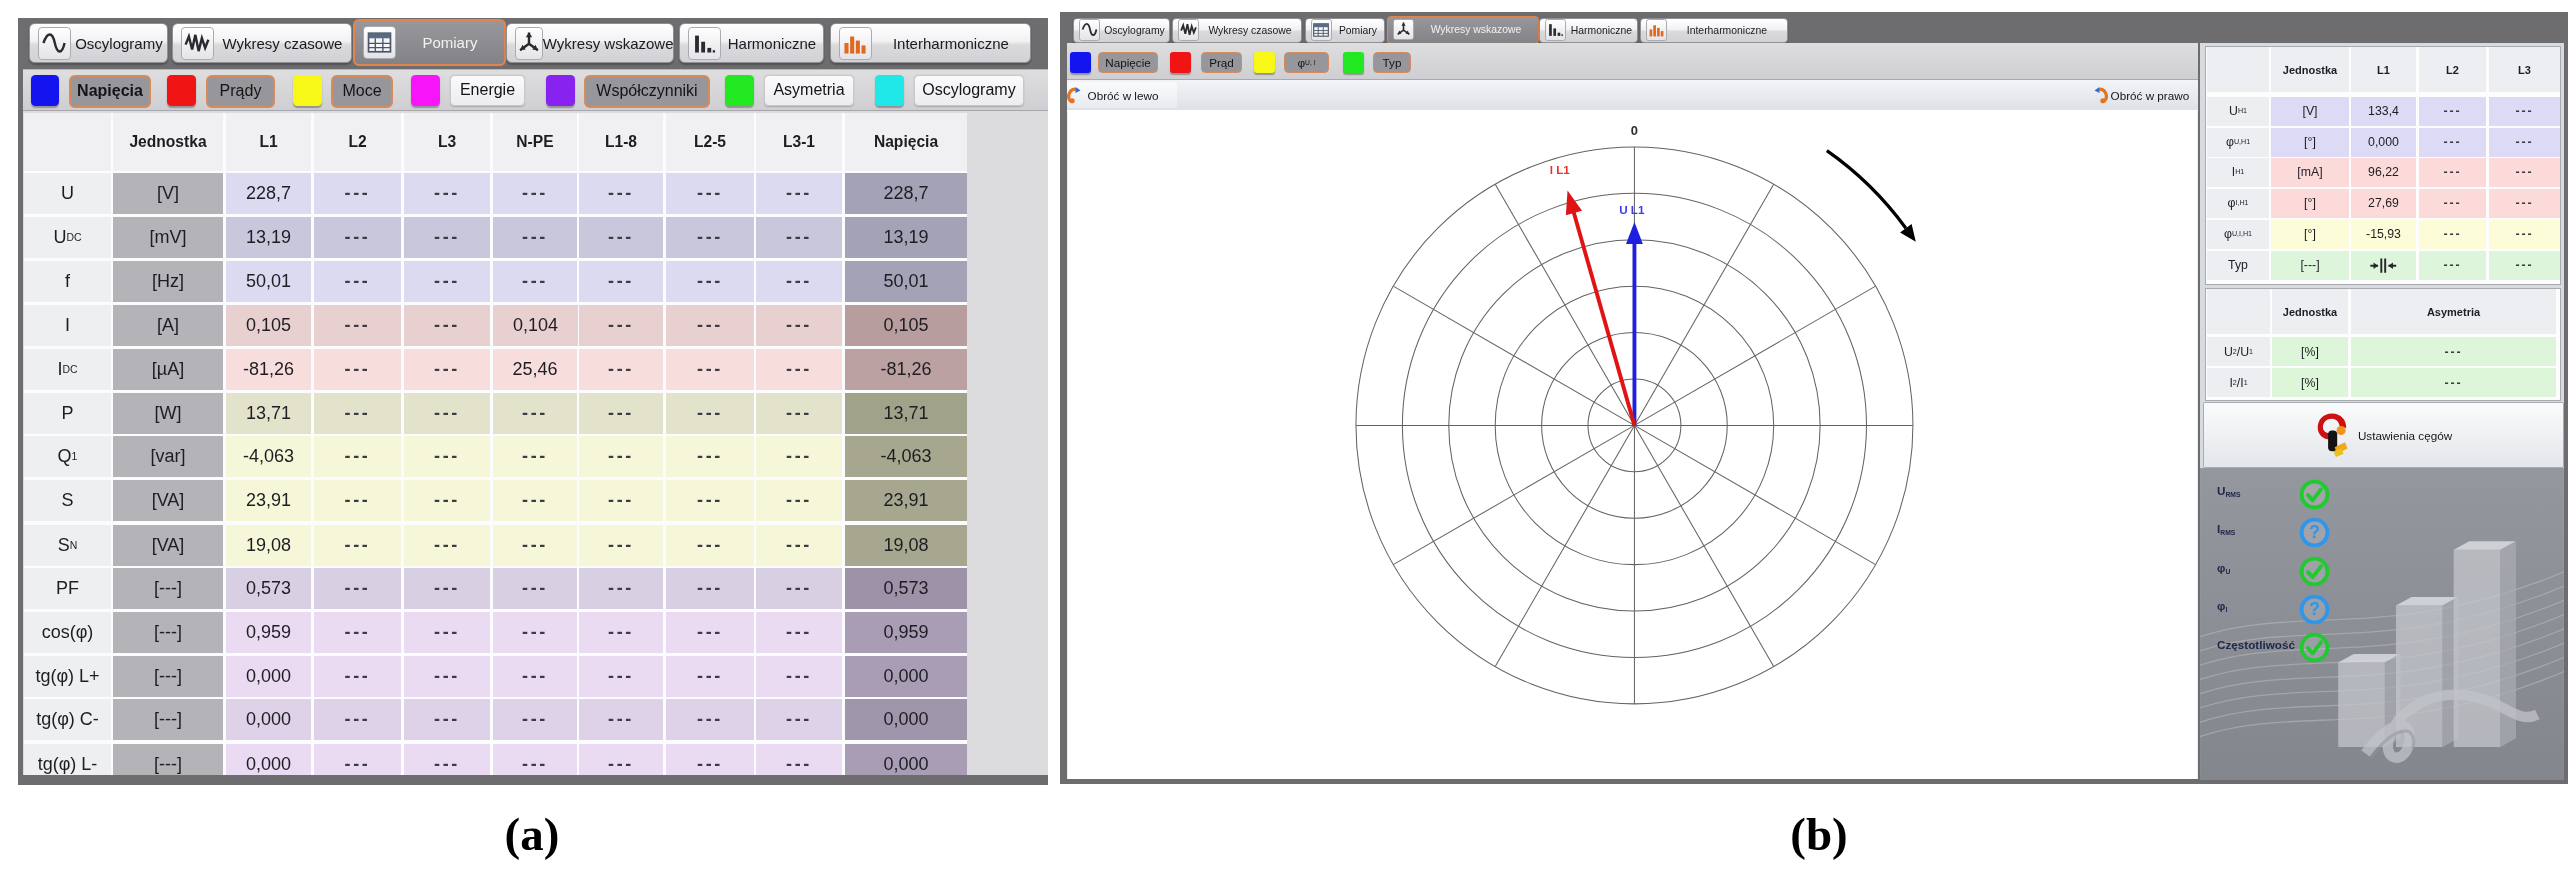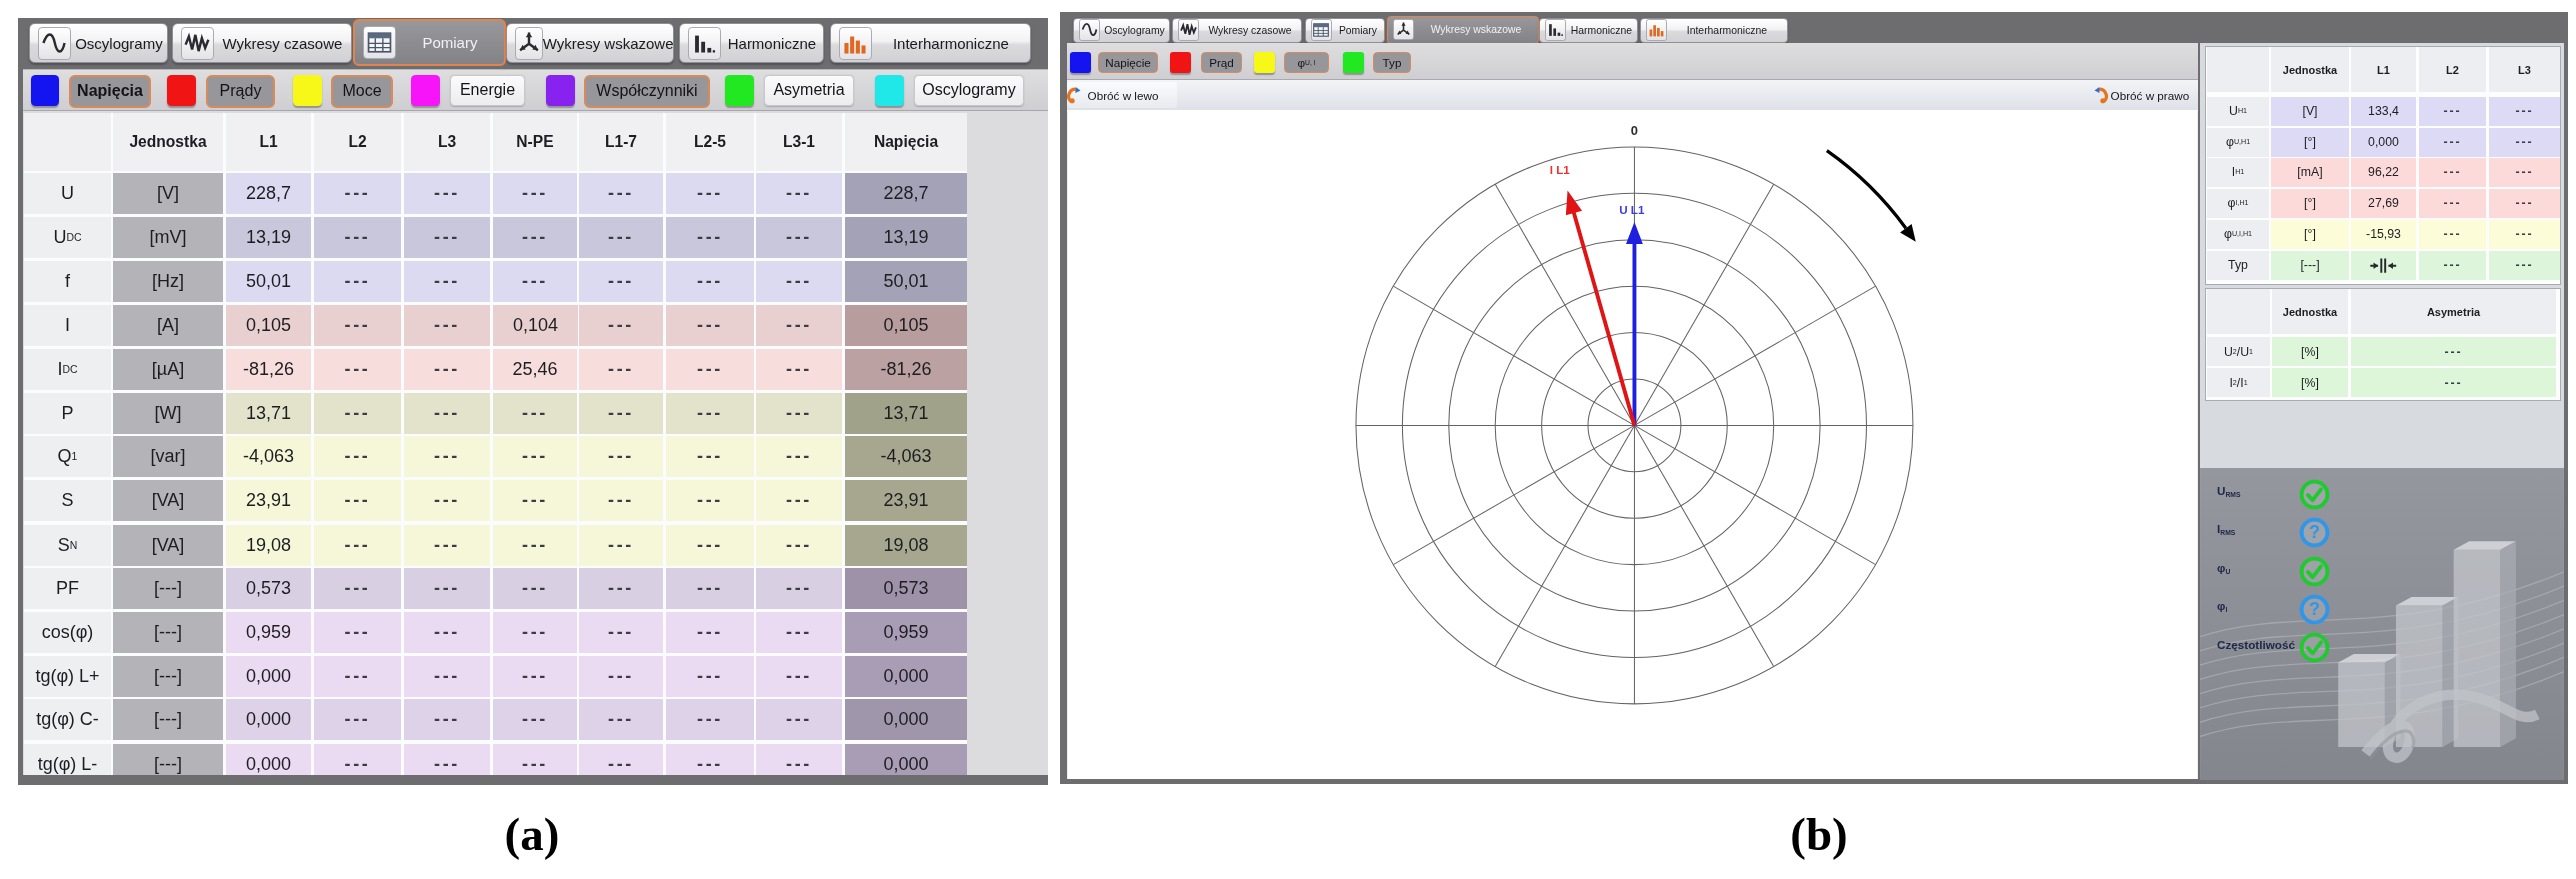--- a/index.html
+++ b/index.html
@@ -97,21 +97,21 @@
 <div class="cbtn uns" style="left:764px;top:75px;width:88px;height:28.5px;font-size:16px;">Asymetria</div>
 <div class="cbtn uns" style="left:914px;top:75px;width:108px;height:28.5px;font-size:16px;">Oscylogramy</div>
 <div class="abs" style="left:23px;top:111px;width:1025px;height:664px;background:#dcdcdf;"></div>
 <div class="abs" style="left:24px;top:113px;width:943px;height:662px;background:#fbfcfd;overflow:hidden;" id="tblA">
 <div class="cell" style="left:0px;top:0px;width:87px;height:58px;background:#f0f0f3;font-weight:bold;font-size:15.6px;"></div>
 <div class="cell" style="left:89px;top:0px;width:110px;height:58px;background:#f0f0f3;font-weight:bold;font-size:15.6px;">Jednostka</div>
 <div class="cell" style="left:202px;top:0px;width:85px;height:58px;background:#f0f0f3;font-weight:bold;font-size:15.6px;">L1</div>
 <div class="cell" style="left:290px;top:0px;width:87px;height:58px;background:#f0f0f3;font-weight:bold;font-size:15.6px;">L2</div>
 <div class="cell" style="left:380px;top:0px;width:86px;height:58px;background:#f0f0f3;font-weight:bold;font-size:15.6px;">L3</div>
 <div class="cell" style="left:469px;top:0px;width:84px;height:58px;background:#f0f0f3;font-weight:bold;font-size:15.6px;">N-PE</div>
-<div class="cell" style="left:555px;top:0px;width:84px;height:58px;background:#f0f0f3;font-weight:bold;font-size:15.6px;">L1-7</div>
+<div class="cell" style="left:555px;top:0px;width:84px;height:58px;background:#f0f0f3;font-weight:bold;font-size:15.6px;">L1-8</div>
 <div class="cell" style="left:642px;top:0px;width:88px;height:58px;background:#f0f0f3;font-weight:bold;font-size:15.6px;">L2-5</div>
 <div class="cell" style="left:732px;top:0px;width:86px;height:58px;background:#f0f0f3;font-weight:bold;font-size:15.6px;">L3-1</div>
 <div class="cell" style="left:821px;top:0px;width:122px;height:58px;background:#f0f0f3;font-weight:bold;font-size:15.6px;">Napięcia</div>
 <div class="cell" style="left:0px;top:60px;width:87px;height:41px;background:#edeff1;font-size:18px;font-weight:500;">U</div>
 <div class="cell" style="left:89px;top:60px;width:110px;height:41px;background:#b4b3b7;font-size:18px;font-weight:400;">[V]</div>
 <div class="cell" style="left:202px;top:60px;width:85px;height:41px;background:#dcdaf0;font-size:18px;font-weight:400;">228,7</div>
 <div class="cell" style="left:290px;top:60px;width:87px;height:41px;background:#dcdaf0;font-size:18px;font-weight:400;">
         <span class="dash">---</span>
       </div>
 <div class="cell" style="left:380px;top:60px;width:86px;height:41px;background:#dcdaf0;font-size:18px;font-weight:400;">
@@ -599,20 +599,31 @@
 <div class="cell" style="left:2351px;top:289px;width:205px;height:45px;background:#eceef1;font-size:11px;font-weight:bold;color:#1d1d22;">Asymetria</div>
 <div class="cell" style="left:2207px;top:337px;width:63px;height:29px;background:#eceef1;font-size:12.3px;font-weight:500;color:#1d1d22;">U<span class="sub">2</span>/U<span class="sub">1</span></div>
 <div class="cell" style="left:2272px;top:337px;width:76px;height:29px;background:#ddf6da;font-size:12.3px;font-weight:400;color:#1d1d22;">[%]</div>
 <div class="cell" style="left:2351px;top:337px;width:205px;height:29px;background:#ddf6da;font-size:12.3px;font-weight:400;color:#1d1d22;">
       <span class="dash" style="letter-spacing:1.9px;">---</span>
     </div>
 <div class="cell" style="left:2207px;top:368px;width:63px;height:29px;background:#eceef1;font-size:12.3px;font-weight:500;color:#1d1d22;">I<span class="sub">2</span>/I<span class="sub">1</span></div>
 <div class="cell" style="left:2272px;top:368px;width:76px;height:29px;background:#ddf6da;font-size:12.3px;font-weight:400;color:#1d1d22;">[%]</div>
 <div class="cell" style="left:2351px;top:368px;width:205px;height:29px;background:#ddf6da;font-size:12.3px;font-weight:400;color:#1d1d22;">
       <span class="dash" style="letter-spacing:1.9px;">---</span>
+    </div>
+<div class="abs" style="left:2203px;top:402px;width:359px;height:64px;background:linear-gradient(#fafbfc,#e3e6ea);border:1.3px solid #a8abb0;border-radius:1.9px;display:flex;align-items:center;justify-content:center;color:#17171b;font-size:11.7px;">
+      <svg width="34" height="48" viewBox="0 0 52 74">
+        <path d="M26 4 C 12 4, 4 14, 4 26 C 4 38, 14 44, 22 44 L22 34 C 16 34, 12 30, 12 25 C 12 17, 18 12, 26 12 Z" fill="#cc1111"></path>
+        <path d="M26 4 C 40 4, 48 14, 48 26 L 38 26 C 38 18, 33 12, 26 12 Z" fill="#cc1111"></path>
+        <circle cx="40" cy="30" r="7" fill="#ef9420"></circle>
+        <rect x="20" y="30" width="14" height="32" rx="6" fill="#141414"></rect>
+        <path d="M30 56 L46 48 L50 58 L34 66 Z" fill="#f0a818"></path>
+        <path d="M28 62 l12 -4 4 8 -12 5 z" fill="#e8c020"></path>
+      </svg>
+      <span style="margin-left:9px;">Ustawienia cęgów</span>
     </div>
 <svg class="abs" style="left:2200px;top:468px;" width="364" height="312" viewBox="0 0 561 481">
       <defs>
         <linearGradient id="stbg" x1="0" y1="0" x2="0" y2="1">
           <stop offset="0" stop-color="#94979e"></stop>
           <stop offset="1" stop-color="#83868d"></stop>
         </linearGradient>
         <linearGradient id="barf" x1="0" y1="0" x2="0" y2="1">
           <stop offset="0" stop-color="#c6c9ce"></stop>
           <stop offset="1" stop-color="#a7aab0"></stop>

